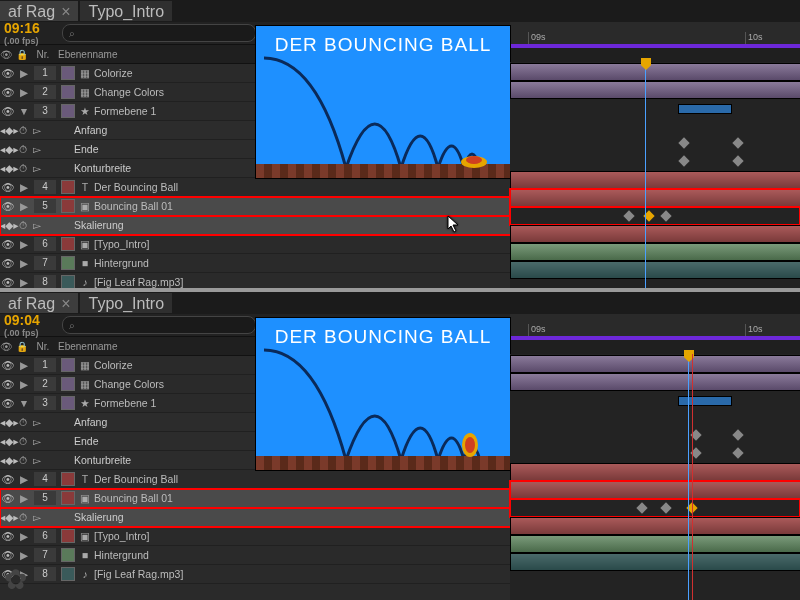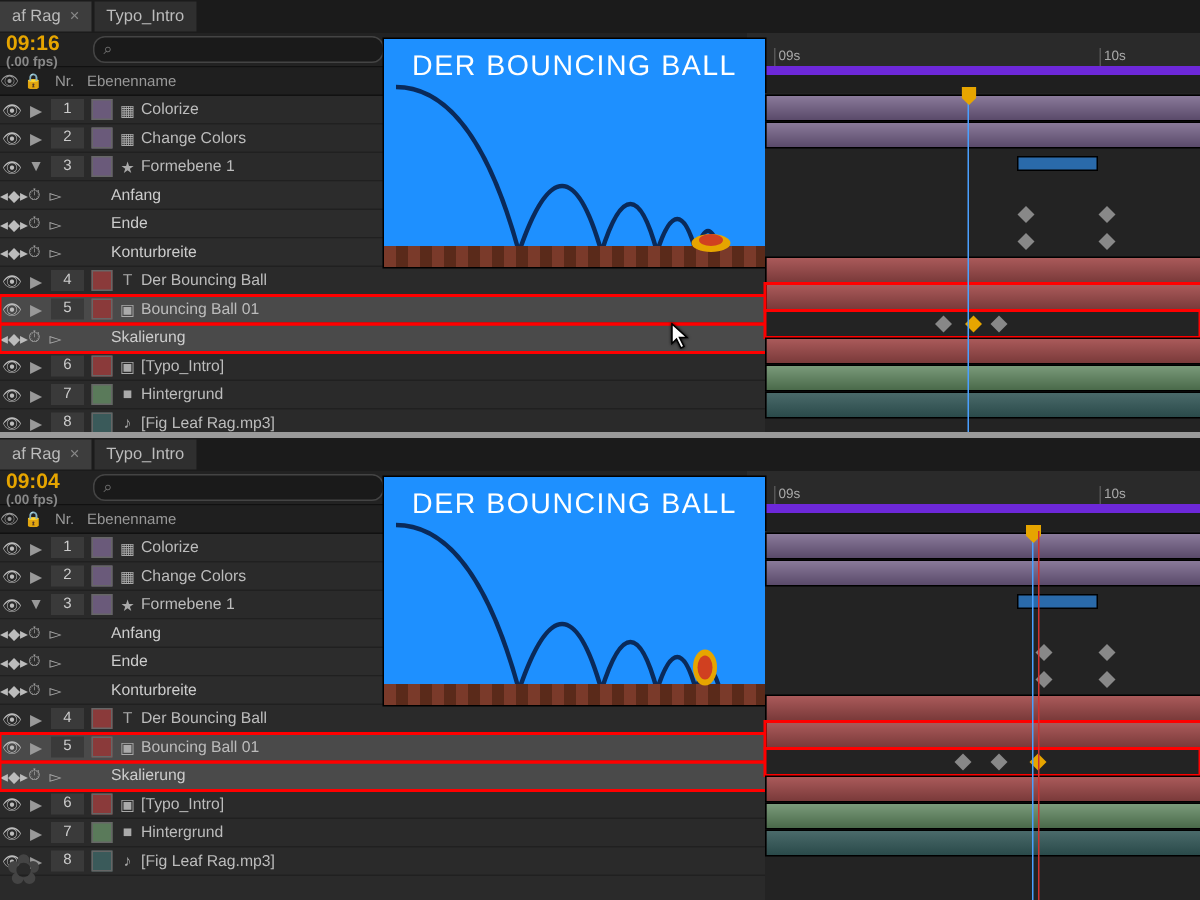--- a/index.html
+++ b/index.html
@@ -1,27 +1,27 @@
 <!DOCTYPE html>
 <html><head>
 <meta charset="utf-8">
 <style>
 html,body{margin:0;padding:0;width:800px;height:600px;background:#232323;font-family:Arial,sans-serif;font-size:10.5px;color:#bcbcbc;overflow:hidden}
 .panel{position:absolute;left:0;width:800px;background:#2a2a2a}
 .panel.top{top:0;height:288px}
 .panel.bot{top:292px;height:308px}
 .tabs{height:22px;background:#1b1b1b;display:flex;align-items:center}
-.tab{display:flex;align-items:center;height:20px;padding:0 8px;margin-right:2px;background:#2f2f2f;font-size:11px}
+.tab{display:flex;align-items:flex-end;height:20px;padding:0 8px;margin-right:2px;background:#2f2f2f;font-size:16px}
 .tab.active{background:#3d3d3d}
 .tab .x{margin-left:6px;color:#888}
 .timehead{display:flex;align-items:center;height:22px;background:#222;border-bottom:1px solid #111}
 .timecode{width:50px;padding-left:4px;font-size:14px;color:#e6a500;font-weight:bold}
 .timecode .fps{display:block;font-size:9px;color:#888;font-weight:bold}
 .search{margin-left:8px;width:180px;height:16px;background:#1a1a1a;border:1px solid #444;border-radius:8px;display:flex;align-items:center;padding:0 6px;color:#777}
-.ruler{position:absolute;left:498px;right:0;top:22px;height:22px;background:#2a2a2a;border-bottom:6px solid #6d28d9;font-size:9px;color:#aaa}
+.ruler{position:absolute;left:510px;right:0;top:22px;height:22px;background:#2a2a2a;border-bottom:4px solid #6d28d9;font-size:9px;color:#aaa}
 .ruler .tick{position:absolute;top:10px;border-left:1px solid #555;padding-left:2px;height:12px}
 .ruler-icons{position:absolute;left:510px;top:22px;height:22px;display:flex;gap:8px;align-items:center;padding-left:8px;color:#888;font-size:11px}
 .colhead{display:flex;height:18px;background:#1f1f1f;border-bottom:1px solid #111;font-size:10px;color:#999;align-items:center}
 .colhead .c1{width:16px}
 .colhead .c2{width:16px}
 .colhead .c3{width:22px;text-align:center}
 .colhead .c4{padding-left:4px}
 .rows{position:relative}
 .row{display:flex;align-items:center;height:18px;border-bottom:1px solid #202020}
 .row .tog{width:16px;text-align:center}

